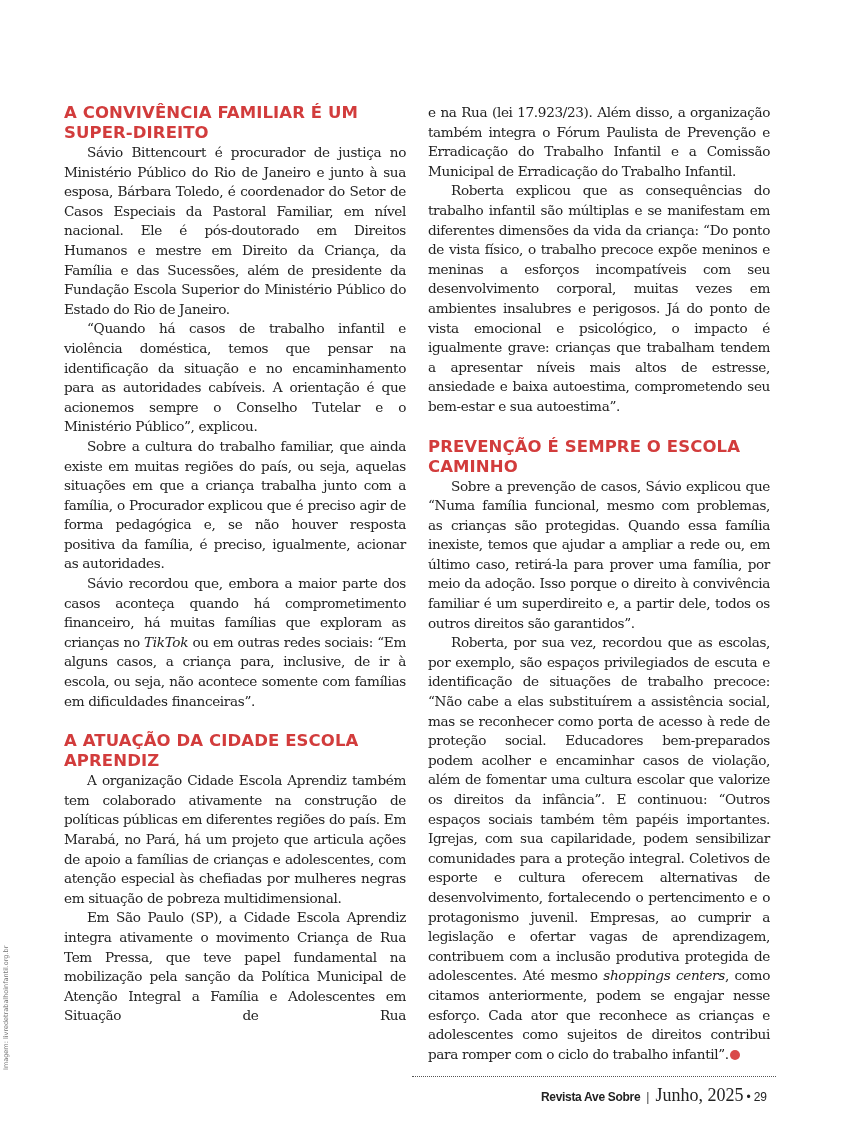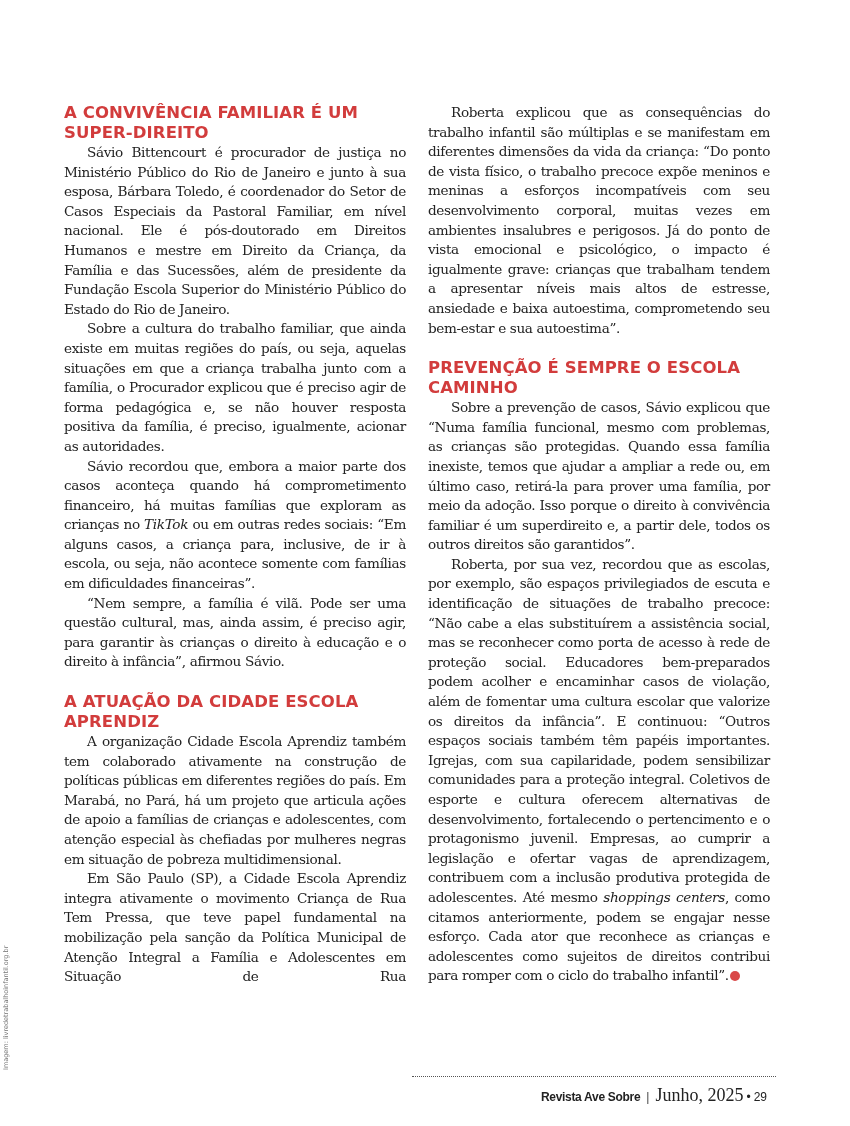--- a/index.html
+++ b/index.html
@@ -23,30 +23,31 @@
   .credit { position: absolute; left: 2px; top: 1070px; transform: rotate(-90deg); transform-origin: 0 0; font-family: "DejaVu Sans", sans-serif; font-size: 6.5px; color: #777777; white-space: nowrap; }
 </style>
 </head>
 <body>
 
 <div class="page">
 
   <div class="col col-left">
     <h2 class="heading">A CONVIVÊNCIA FAMILIAR É UM SUPER-DIREITO</h2>
     <p>Sávio Bittencourt é procurador de justiça no Ministério Público do Rio de Janeiro e junto à sua esposa, Bárbara Toledo, é coordenador do Setor de Casos Especiais da Pastoral Familiar, em nível nacional. Ele é pós-doutorado em Direitos Humanos e mestre em Direito da Criança, da Família e das Sucessões, além de presidente da Fundação Escola Superior do Ministério Público do Estado do Rio de Janeiro.</p>
+    <p>“Quando há casos de trabalho infantil e violência doméstica, temos que pensar na identificação da situação e no encaminhamento para as autoridades cabíveis. A orientação é que acionemos sempre o Conselho Tutelar e o Ministério Público”, explicou.</p>
     <p>Sobre a cultura do trabalho familiar, que ainda existe em muitas regiões do país, ou seja, aquelas situações em que a criança trabalha junto com a família, o Procurador explicou que é preciso agir de forma pedagógica e, se não houver resposta positiva da família, é preciso, igualmente, acionar as autoridades.</p>
     <p><span>Sávio recordou que, embora a maior parte dos casos aconteça quando há comprometimento financeiro, há muitas famílias que exploram as crianças no </span><em>TikTok</em><span> ou em outras redes sociais: “Em alguns casos, a criança para, inclusive, de ir à escola, ou seja, não acontece somente com famílias em dificuldades financeiras”.</span></p>
-    <p>“Nem sempre, a família é vilã. Pode ser uma questão cultural, mas, ainda assim, é preciso agir, para garantir às crianças o direito à educação e o direito à infância”, afirmou Sávio.</p>
 
     <h2 class="heading gap">A ATUAÇÃO DA CIDADE ESCOLA APRENDIZ</h2>
     <p>A organização Cidade Escola Aprendiz também tem colaborado ativamente na construção de políticas públicas em diferentes regiões do país. Em Marabá, no Pará, há um projeto que articula ações de apoio a famílias de crianças e adolescentes, com atenção especial às chefiadas por mulheres negras em situação de pobreza multidimensional.</p>
     <p style="text-align-last: justify;">Em São Paulo (SP), a Cidade Escola Aprendiz integra ativamente o movimento Criança de Rua Tem Pressa, que teve papel fundamental na mobilização pela sanção da Política Municipal de Atenção Integral a Família e Adolescentes em Situação de Rua</p>
   </div>
 
   <div class="col col-right">
+    <p style="text-indent:0;">e na Rua (lei 17.923/23). Além disso, a organização também integra o Fórum Paulista de Prevenção e Erradicação do Trabalho Infantil e a Comissão Municipal de Erradicação do Trabalho Infantil.</p>
     <p>Roberta explicou que as consequências do trabalho infantil são múltiplas e se manifestam em diferentes dimensões da vida da criança: “Do ponto de vista físico, o trabalho precoce expõe meninos e meninas a esforços incompatíveis com seu desenvolvimento corporal, muitas vezes em ambientes insalubres e perigosos. Já do ponto de vista emocional e psicológico, o impacto é igualmente grave: crianças que trabalham tendem a apresentar níveis mais altos de estresse, ansiedade e baixa autoestima, comprometendo seu bem-estar e sua autoestima”.</p>
 
     <h2 class="heading gap">PREVENÇÃO É SEMPRE O ESCOLA CAMINHO</h2>
     <p>Sobre a prevenção de casos, Sávio explicou que “Numa família funcional, mesmo com problemas, as crianças são protegidas. Quando essa família inexiste, temos que ajudar a ampliar a rede ou, em último caso, retirá-la para prover uma família, por meio da adoção. Isso porque o direito à convivência familiar é um superdireito e, a partir dele, todos os outros direitos são garantidos”.</p>
     <p><span>Roberta, por sua vez, recordou que as escolas, por exemplo, são espaços privilegiados de escuta e identificação de situações de trabalho precoce: “Não cabe a elas substituírem a assistência social, mas se reconhecer como porta de acesso à rede de proteção social. Educadores bem-preparados podem acolher e encaminhar casos de violação, além de fomentar uma cultura escolar que valorize os direitos da infância”. E continuou: “Outros espaços sociais também têm papéis importantes. Igrejas, com sua capilaridade, podem sensibilizar comunidades para a proteção integral. Coletivos de esporte e cultura oferecem alternativas de desenvolvimento, fortalecendo o pertencimento e o protagonismo juvenil. Empresas, ao cumprir a legislação e ofertar vagas de aprendizagem, contribuem com a inclusão produtiva protegida de adolescentes. Até mesmo </span><em>shoppings centers</em><span>, como citamos anteriormente, podem se engajar nesse esforço. Cada ator que reconhece as crianças e adolescentes como sujeitos de direitos contribui para romper com o ciclo do trabalho infantil”.</span><span class="enddot"></span></p>
   </div>
 
   <div class="rule"></div>
 
   <div class="footer">

